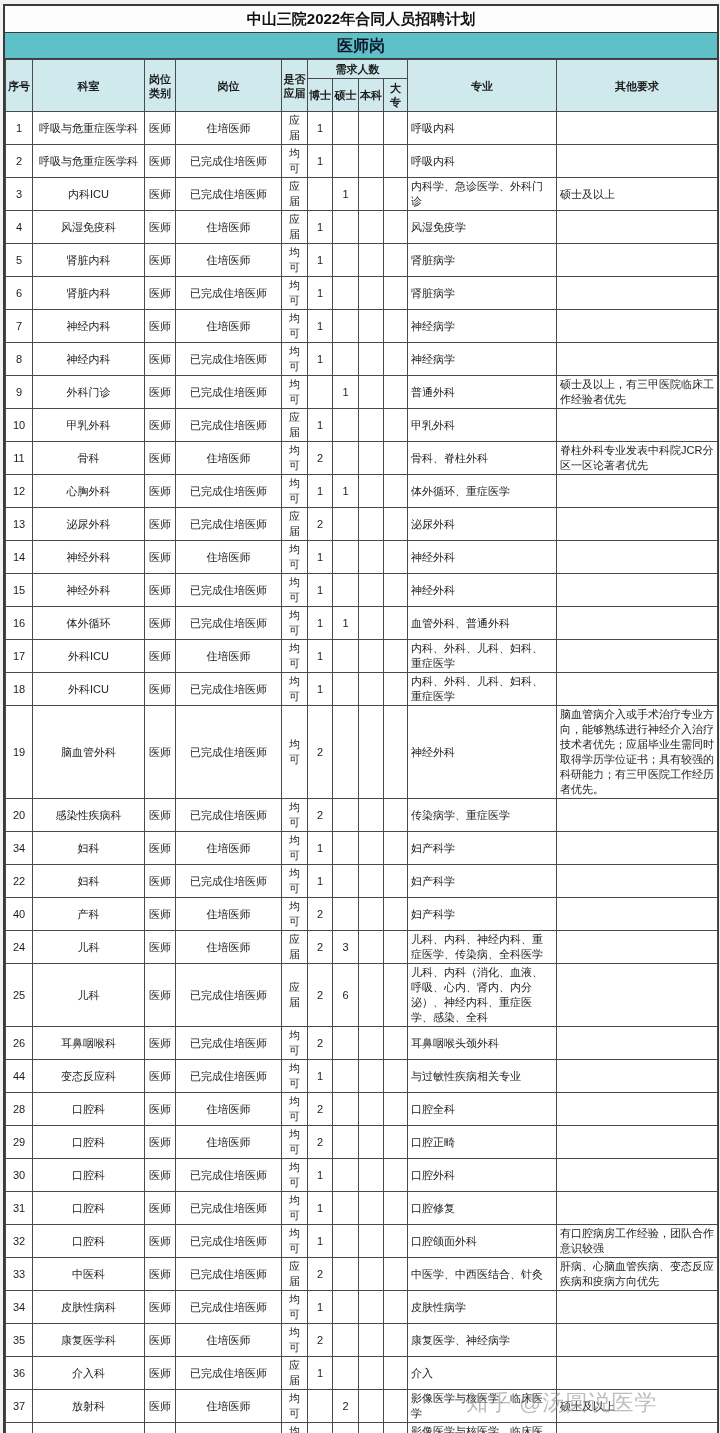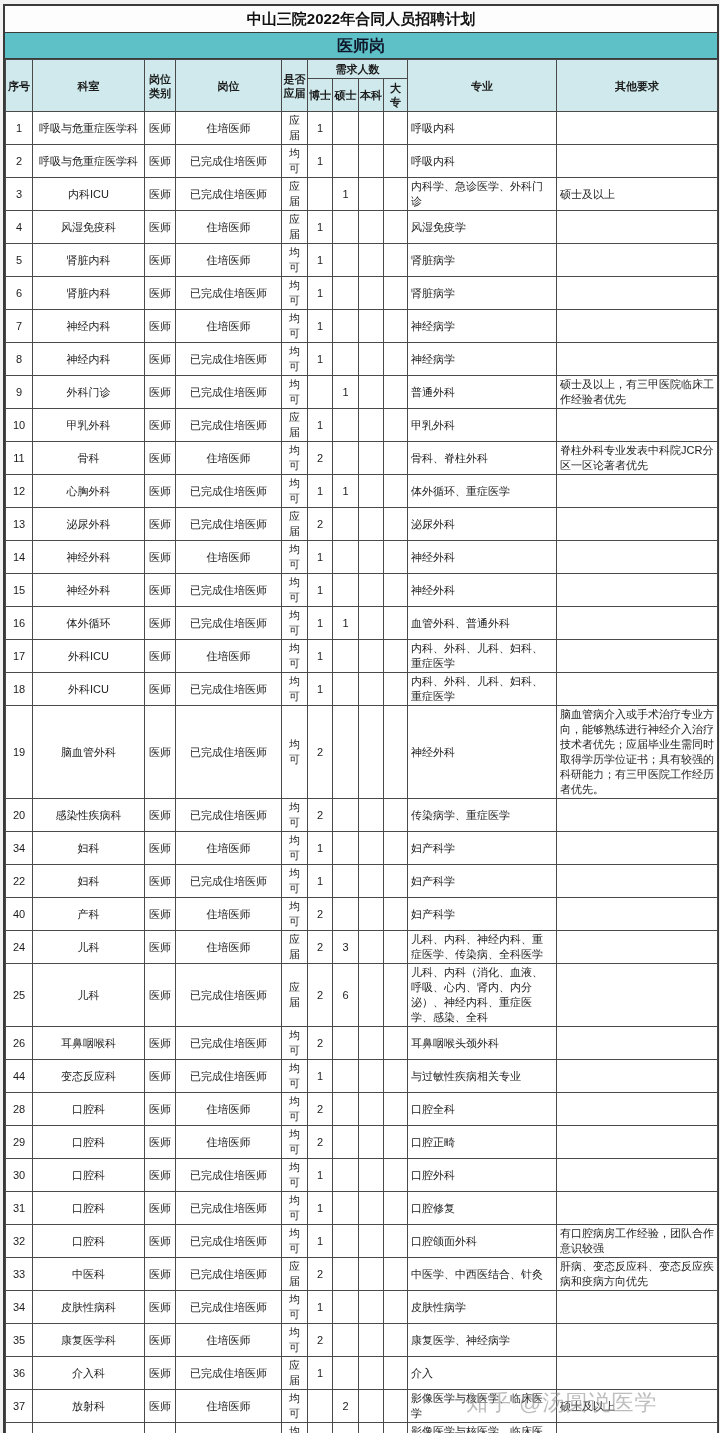--- a/index.html
+++ b/index.html
@@ -480,21 +480,21 @@
             <td class="c">33</td>
             <td class="c">中医科</td>
             <td class="c">医师</td>
             <td class="c">已完成住培医师</td>
             <td class="c">应届</td>
             <td class="c">2</td>
             <td class="c"></td>
             <td class="c"></td>
             <td class="c"></td>
             <td class="l">中医学、中西医结合、针灸</td>
-            <td class="l">肝病、变态反应科、变态反应疾病和疫病方向优先</td>
+            <td class="l">肝病、心脑血管疾病、变态反应疾病和疫病方向优先</td>
           </tr>
           <tr>
             <td class="c">34</td>
             <td class="c">皮肤性病科</td>
             <td class="c">医师</td>
             <td class="c">已完成住培医师</td>
             <td class="c">均可</td>
             <td class="c">1</td>
             <td class="c"></td>
             <td class="c"></td>

